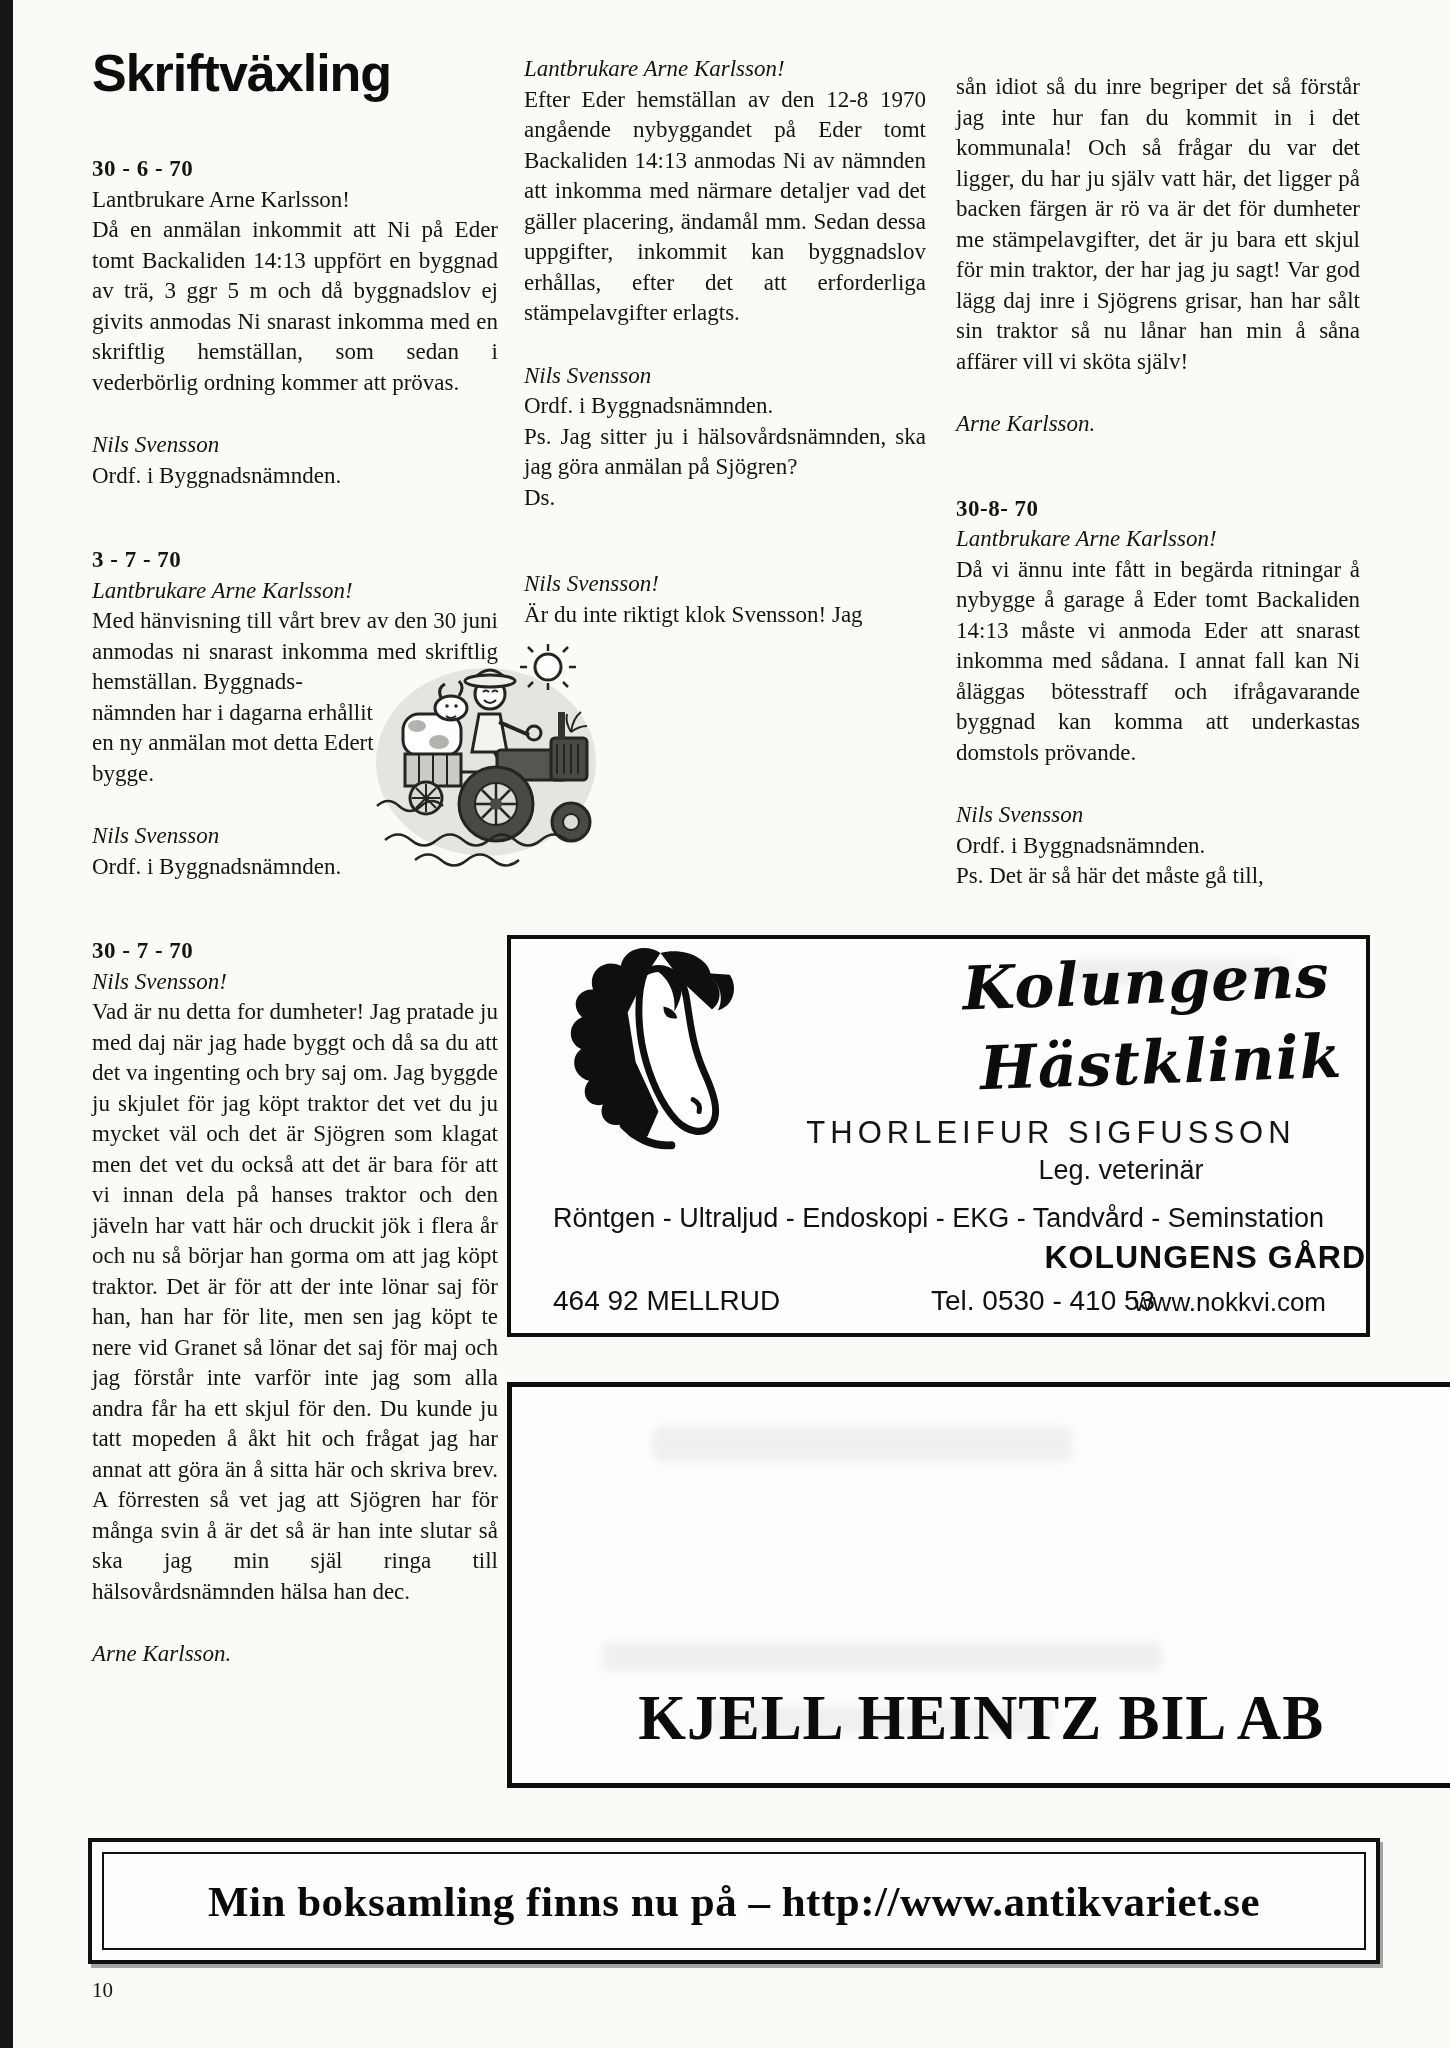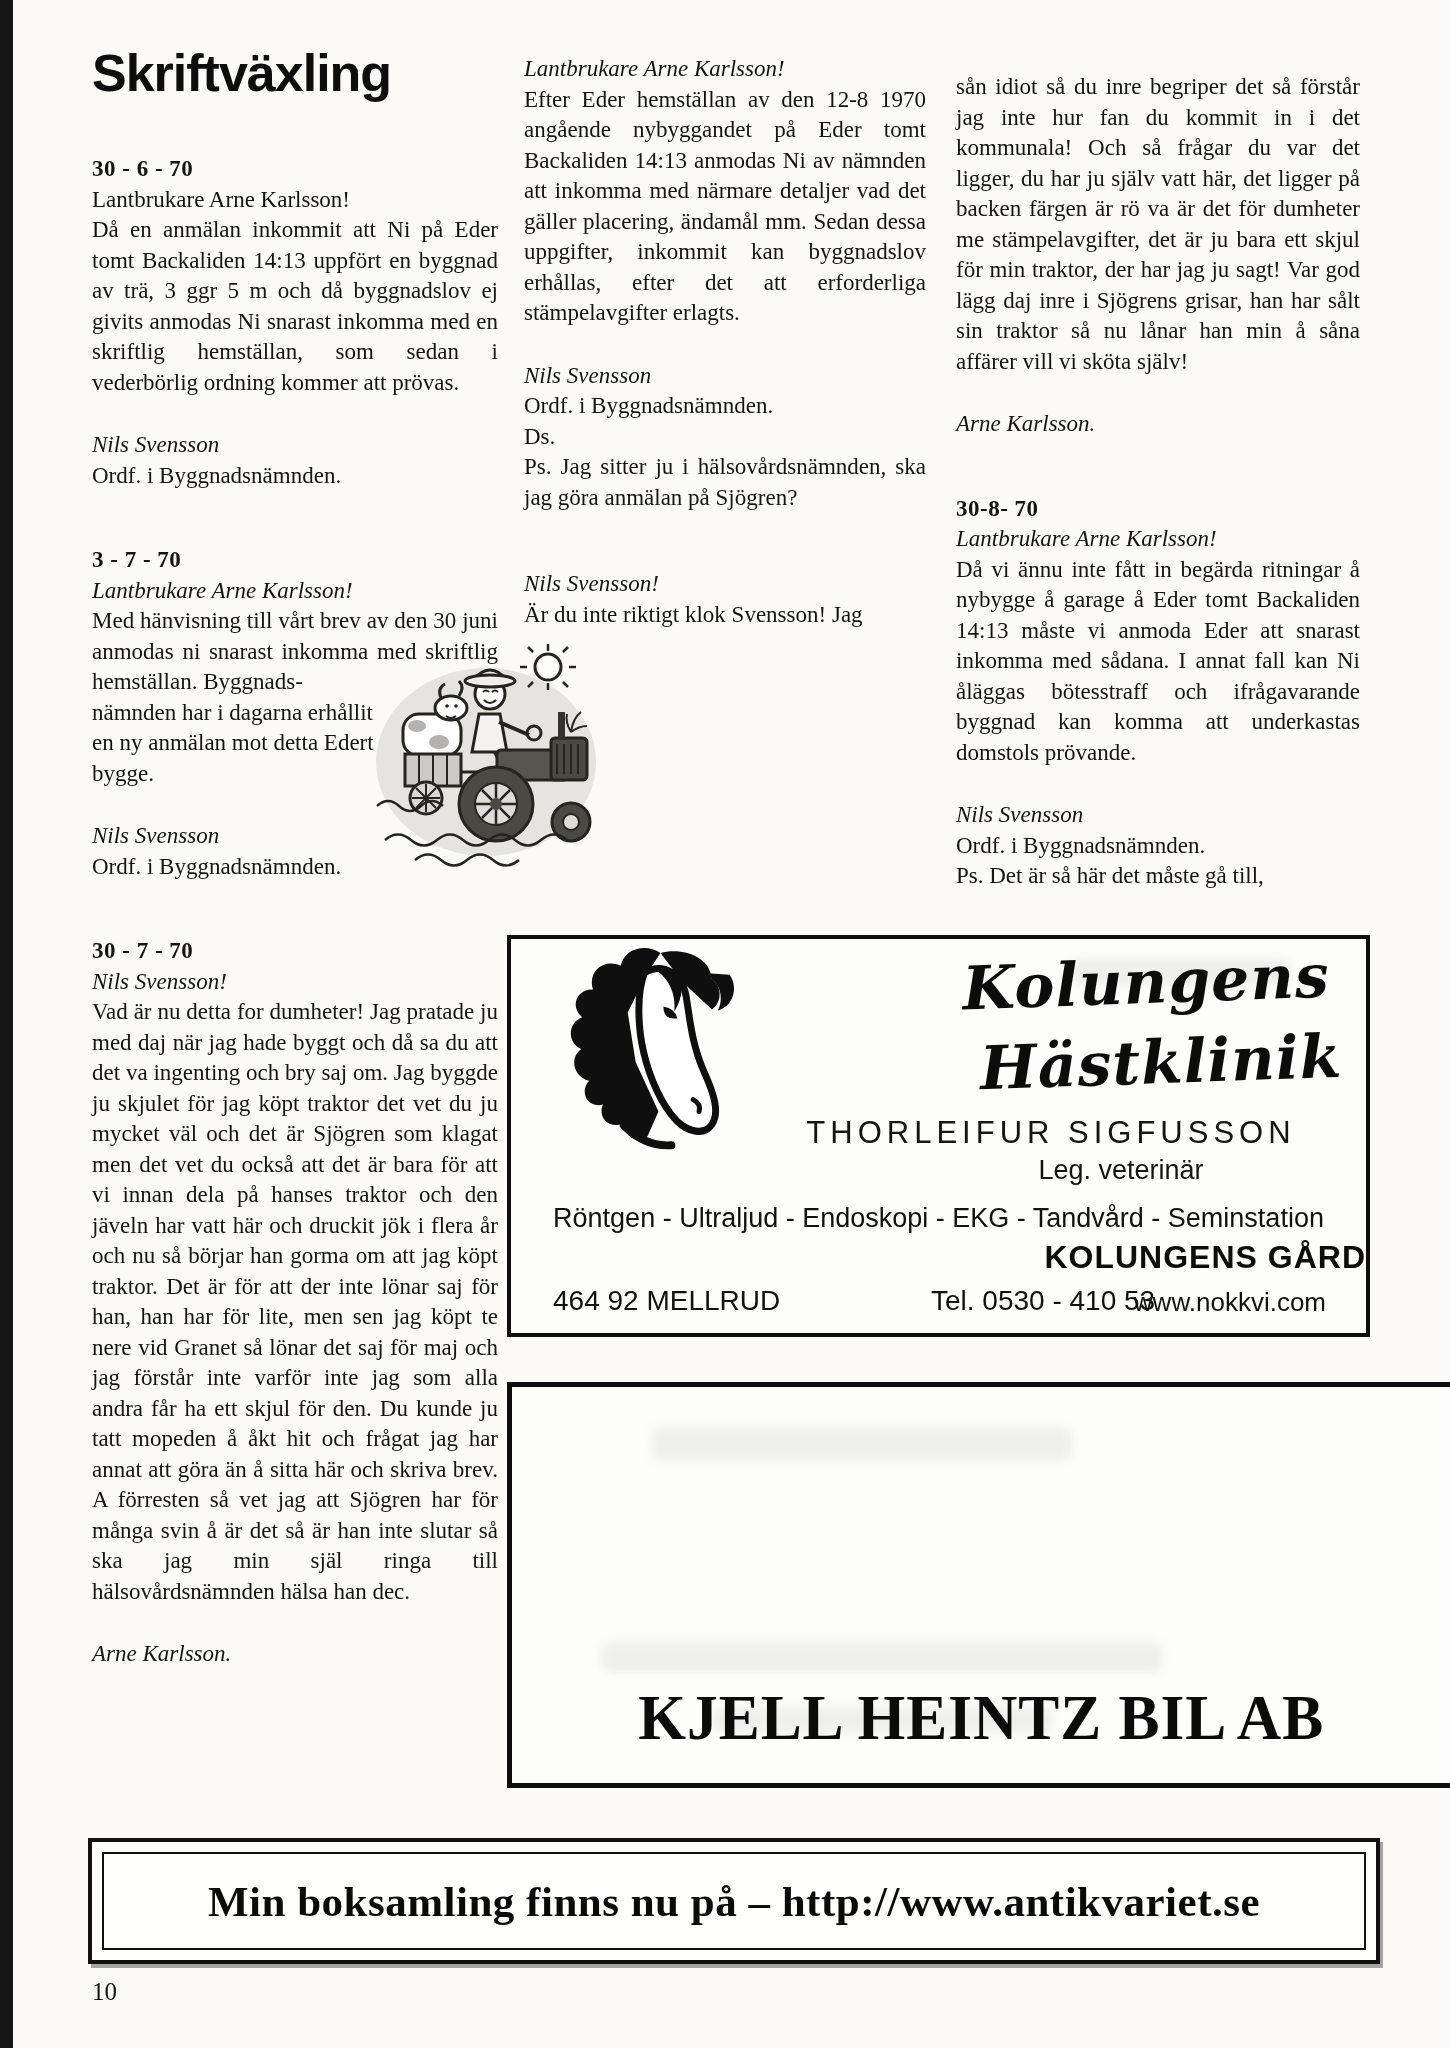--- a/index.html
+++ b/index.html
@@ -90,21 +90,21 @@
     box-shadow:3px 4px 0 rgba(60,60,60,.45);
   }
   .banner-inner{
     width:100%;height:100%;box-sizing:border-box;border:2px solid #111;
     display:flex;align-items:center;justify-content:center;
   }
   .banner-text{
     font-family:"Liberation Serif", serif;font-weight:bold;font-size:43px;color:#0a0a0a;
     letter-spacing:.5px;white-space:nowrap;
   }
-  .page-number{position:absolute;left:92px;top:1978px;font-size:25px;}
+  .page-number{position:absolute;left:92px;top:1978px;font-size:21px;}
   .clearfix::after{content:"";display:table;clear:both;}
   svg .ink{stroke:#26241f;fill:none;}
 </style>
 </head>
 <body>
 
 <div class="scan-strip"></div>
 
 <div class="col" id="col1">
   <h1 class="page-title">Skriftväxling</h1>
@@ -140,22 +140,22 @@
   </div>
 </div>
 
 <div class="col" id="col2">
   <div class="letter">
     <p class="salut italic">Lantbrukare Arne Karlsson!</p>
     <p class="body">Efter Eder hemställan av den 12-8 1970 angående nybyggandet på Eder tomt Backaliden 14:13 anmodas Ni av nämnden att inkomma med närmare detaljer vad det gäller placering, ändamål mm. Sedan dessa uppgifter, inkommit kan byggnadslov erhållas, efter det att erforderliga stämpelavgifter erlagts.</p>
     <div class="sig">
       <p class="sig-name">Nils Svensson</p>
       <p class="sig-role">Ordf. i Byggnadsnämnden.</p>
+      <p class="ps">Ps. Jag sitter ju i hälsovårdsnämnden, ska jag göra anmälan på Sjögren?</p>
       <p class="ps">Ds.</p>
-      <p class="ps">Ps. Jag sitter ju i hälsovårdsnämnden, ska jag göra anmälan på Sjögren?</p>
     </div>
   </div>
 
   <div class="letter" id="letter5">
     <p class="salut italic">Nils Svensson!</p>
     <p class="body">Är du inte riktigt klok Svensson! Jag</p>
     <div class="illus-wrap clearfix">
 
       <svg class="illus" viewBox="0 0 300 234" aria-hidden="true">
         <ellipse cx="187" cy="128" rx="110" ry="94" fill="#e5e4e0"></ellipse>

